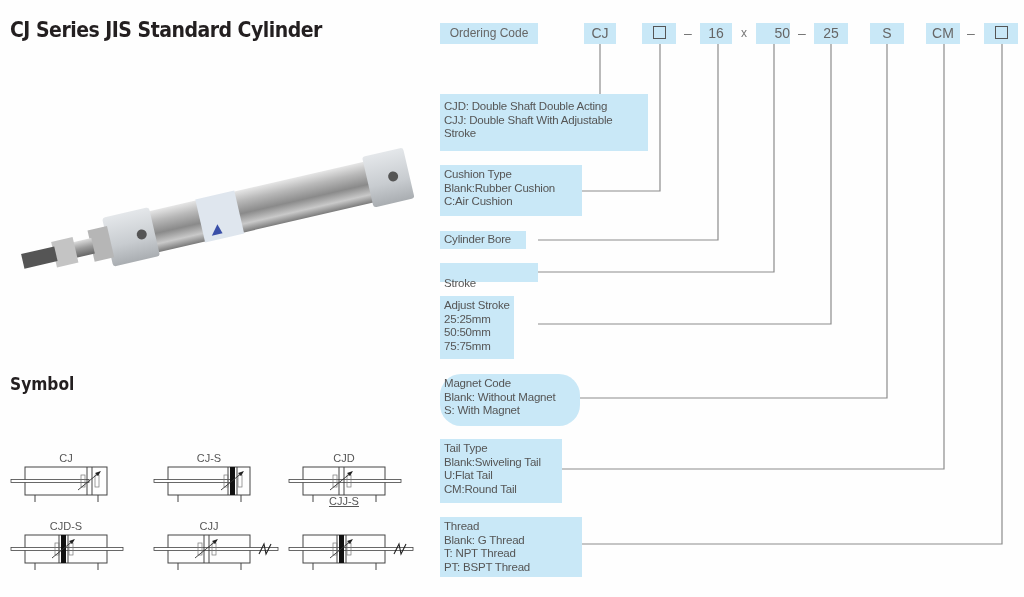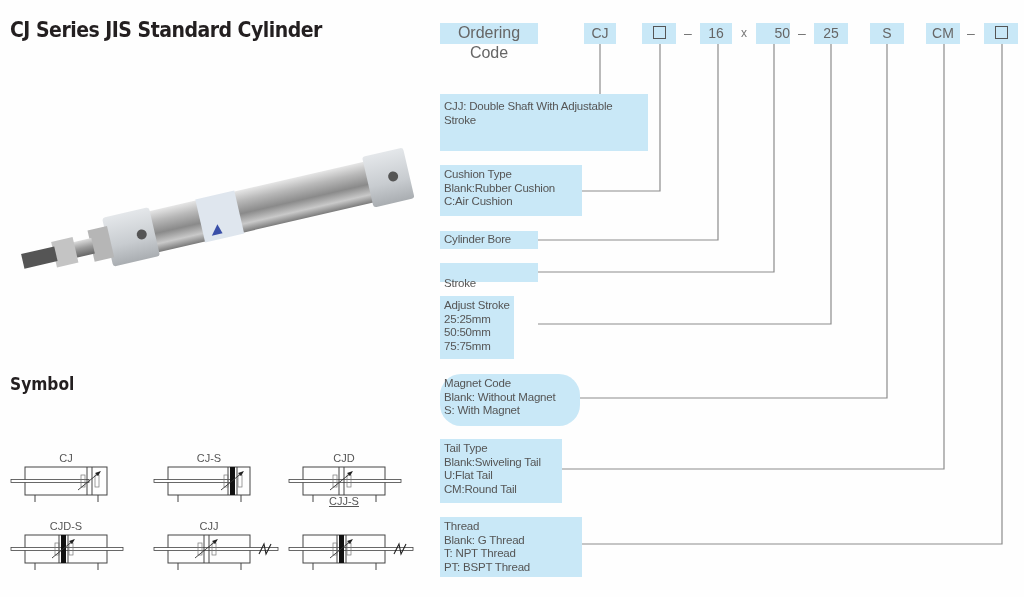--- a/index.html
+++ b/index.html
@@ -1,21 +1,21 @@
 <!DOCTYPE html>
 <html><head>
 <meta charset="utf-8">
 <style>
   html, body { margin:0; padding:0; background:#fefefe; }
   body { width:1024px; height:597px; position:relative; overflow:hidden; font-family:"Liberation Sans", sans-serif; color:#555; }
   .title { position:absolute; left:10px; top:17px; font-family:"DejaVu Sans", sans-serif; font-weight:bold; font-size:22px; color:#231f20; letter-spacing:-0.6px; transform:scaleX(0.86); transform-origin:left top; white-space:nowrap; }
   .symbol-title { position:absolute; left:10px; top:373px; font-family:"DejaVu Sans", sans-serif; font-weight:bold; font-size:18px; color:#231f20; transform:scaleX(0.86); transform-origin:left top; }
   .code-box { position:absolute; top:23px; height:21px; background:#c9e8f7; color:#666; font-size:14px; line-height:21px; text-align:center; }
   .code-sep { position:absolute; top:23px; height:21px; line-height:21px; color:#777; font-size:14px; }
-  .ordering { position:absolute; left:440px; top:23px; width:98px; height:21px; background:#c9e8f7; color:#666; font-size:16px; line-height:20px; text-align:center; }
+  .ordering { position:absolute; left:440px; top:23px; width:98px; height:21px; background:#c9e8f7; color:#666; font-size:12px; line-height:20px; text-align:center; }
   .desc { position:absolute; left:440px; background:#c9e8f7; color:#555; font-size:11.5px; line-height:13.5px; padding:3px 4px; box-sizing:border-box; letter-spacing:-0.2px; }
   .sq { display:inline-block; width:11px; height:11px; border:1.3px solid #555; vertical-align:-1px; }
   svg { position:absolute; left:0; top:0; }
   .sym-label { position:absolute; font-size:11px; color:#555; text-align:center; width:60px; }
 </style>
 </head>
 <body>
 
 <div class="title">CJ Series JIS Standard Cylinder</div>
 
@@ -153,28 +153,29 @@
     <path d="M718 44 V240 H538"></path>
     <path d="M774 44 V272 H538"></path>
     <path d="M831 44 V324 H538"></path>
     <path d="M887 44 V398 H580"></path>
     <path d="M944 44 V469 H562"></path>
     <path d="M1002 44 V544 H582"></path>
   </g>
 </svg>
 
 <div class="desc" style="top:94px;width:208px;height:57px;padding-top:6px;">
+  <div>CJD: Double Shaft Double Acting</div>
   <div>CJJ: Double Shaft With Adjustable Stroke</div>
 </div>
 <div class="desc" style="top:165px;width:142px;height:51px;">
   <div>Cushion Type</div>
   <div>Blank:Rubber Cushion</div>
   <div>C:Air Cushion</div>
 </div>
-<div class="desc" style="top:231px;width:98px;height:18px;padding-top:2px;">
+<div class="desc" style="top:231px;width:86px;height:18px;padding-top:2px;">
   <div>Cylinder Bore</div>
 </div>
 <div class="desc" style="top:263px;width:98px;height:19px;padding-top:14px;">
   <div>Stroke</div>
 </div>
 <div class="desc" style="top:296px;width:74px;height:63px;">
   <div>Adjust Stroke</div>
   <div>25:25mm</div>
   <div>50:50mm</div>
   <div>75:75mm</div>

